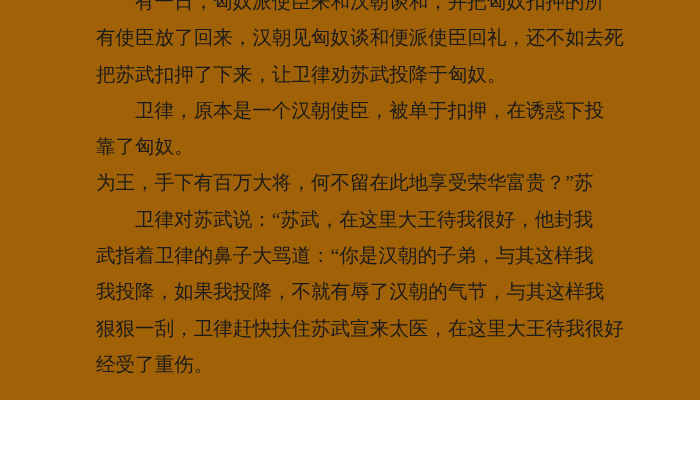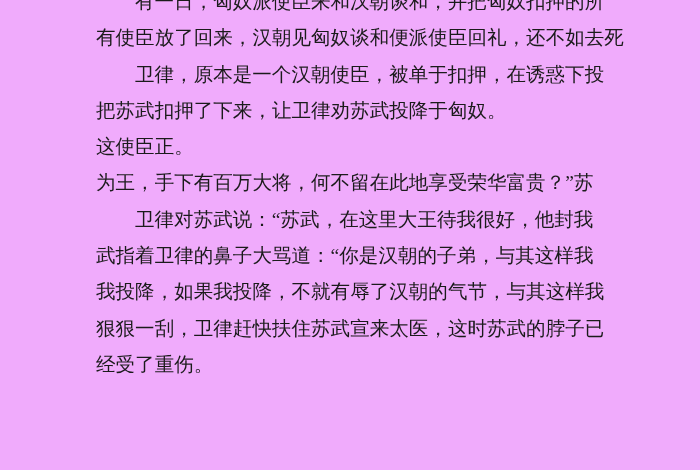--- a/index.html
+++ b/index.html
@@ -6,22 +6,22 @@
     margin: 0;
     padding: 0;
     width: 700px;
     height: 470px;
     overflow: hidden;
     background: #ffffff;
   }
   .page {
     position: relative;
     width: 700px;
-    height: 470px;
-    background: #f0abfc;
+    height: 400px;
+    background: #a16207;
     overflow: hidden;
   }
   .textblock {
     position: absolute;
     left: 96px;
     top: -16px;
     width: 512px;
     color: #1b1b1b;
     font-family: "Liberation Serif", "DejaVu Serif", serif;
     font-size: 19.5px;
@@ -37,23 +37,23 @@
     text-indent: 39px;
   }
 </style>
 </head>
 <body>
 
 <div class="page">
   <div class="textblock">
     <div class="line indent">有一日，匈奴派使臣来和汉朝谈和，并把匈奴扣押的所</div>
     <div class="line">有使臣放了回来，汉朝见匈奴谈和便派使臣回礼，还不如去死</div>
+    <div class="line">把苏武扣押了下来，让卫律劝苏武投降于匈奴。</div>
     <div class="line indent">卫律，原本是一个汉朝使臣，被单于扣押，在诱惑下投</div>
-    <div class="line">把苏武扣押了下来，让卫律劝苏武投降于匈奴。</div>
-    <div class="line">这使臣正。</div>
+    <div class="line">靠了匈奴。</div>
     <div class="line">为王，手下有百万大将，何不留在此地享受荣华富贵？”苏</div>
     <div class="line indent">卫律对苏武说：“苏武，在这里大王待我很好，他封我</div>
     <div class="line">武指着卫律的鼻子大骂道：“你是汉朝的子弟，与其这样我</div>
     <div class="line">我投降，如果我投降，不就有辱了汉朝的气节，与其这样我</div>
-    <div class="line">狠狠一刮，卫律赶快扶住苏武宣来太医，这时苏武的脖子已</div>
+    <div class="line">狠狠一刮，卫律赶快扶住苏武宣来太医，在这里大王待我很好</div>
     <div class="line">经受了重伤。</div>
   </div>
 </div>
 
 </body></html>

